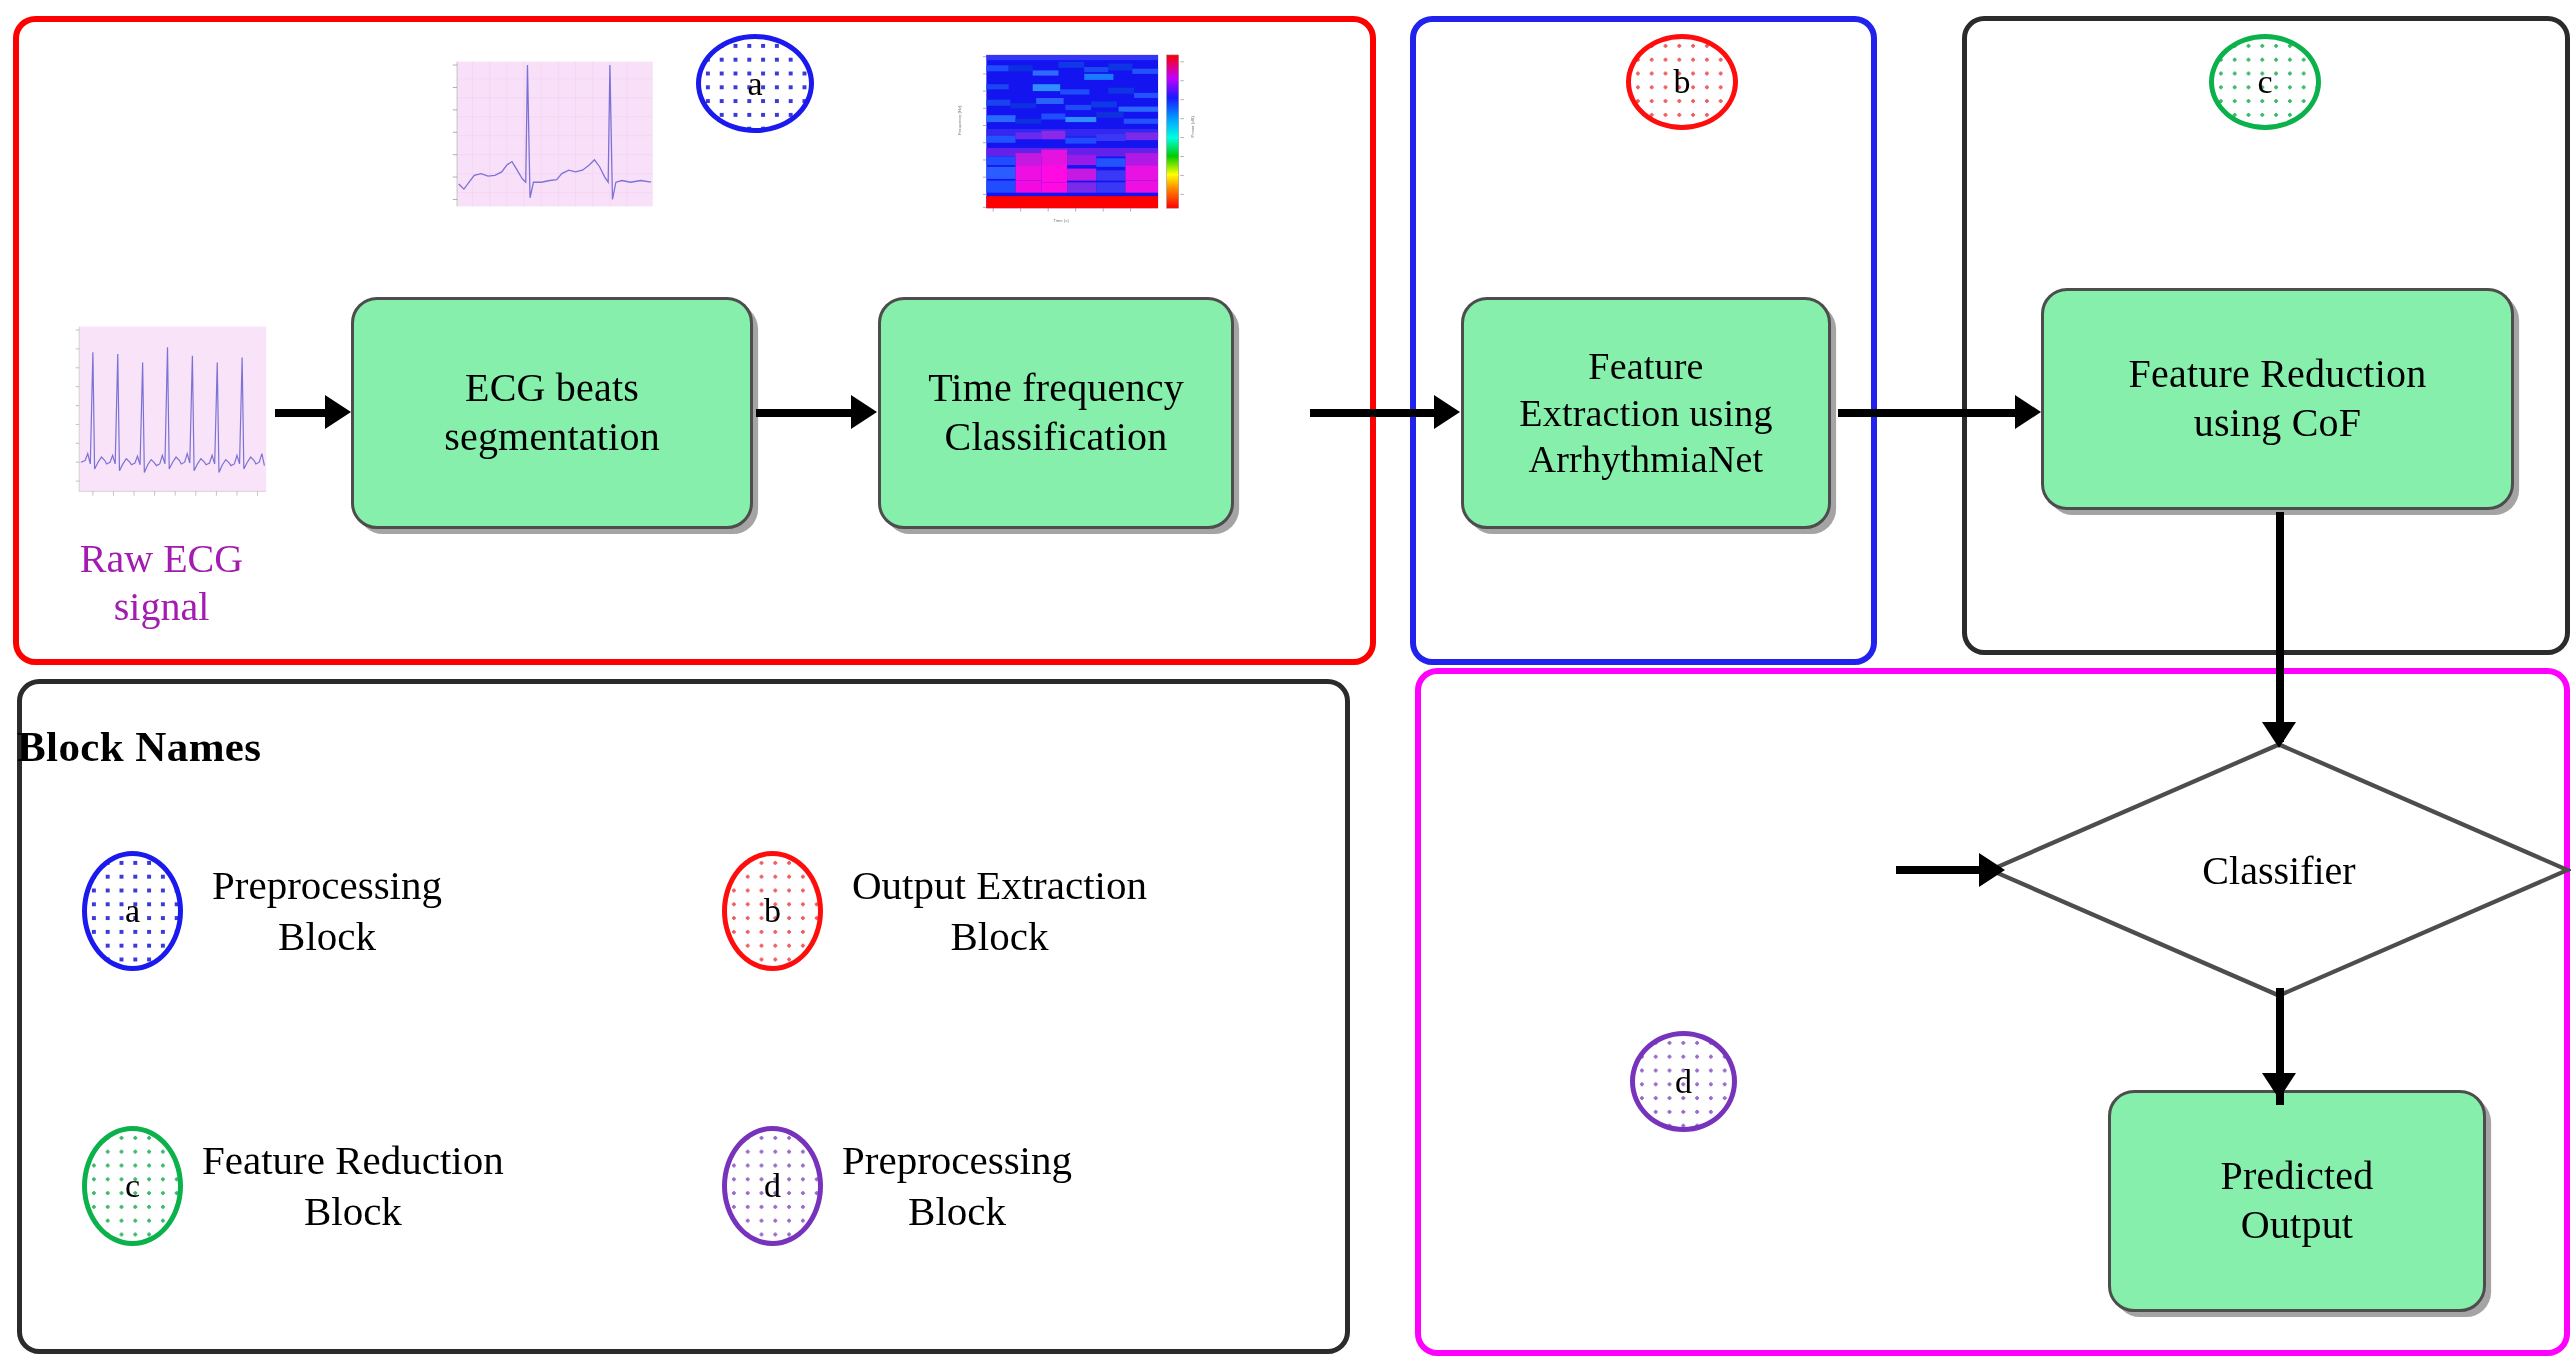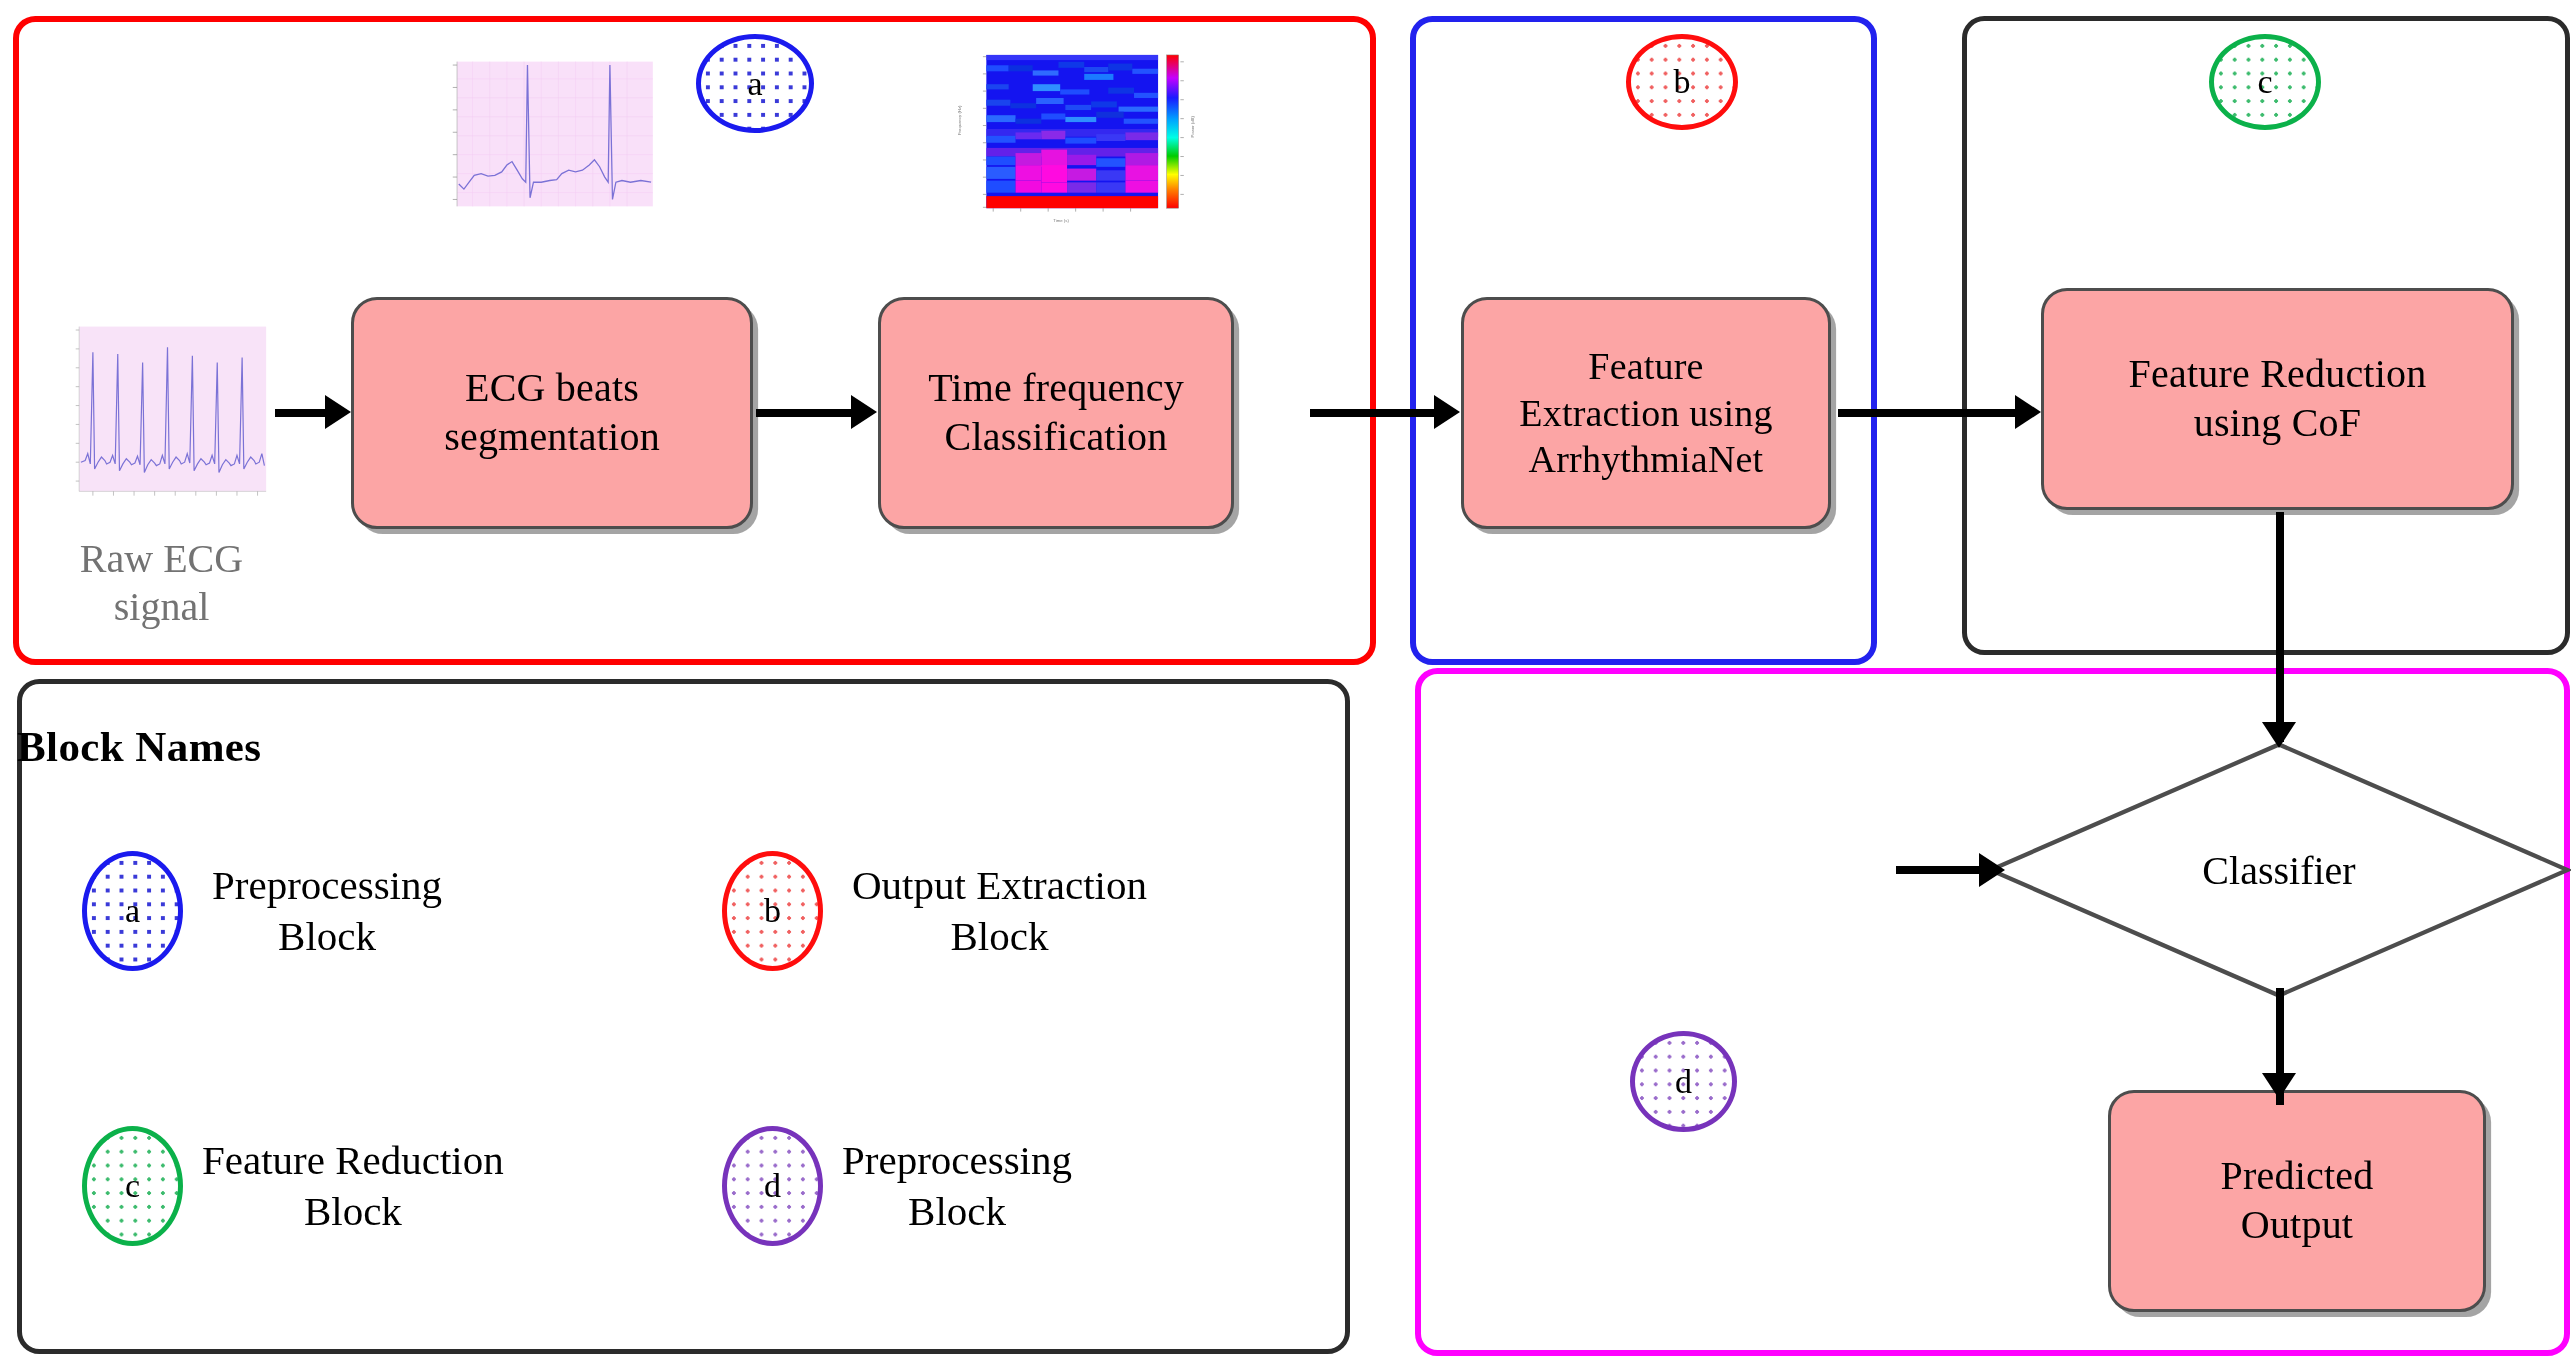--- a/index.html
+++ b/index.html
@@ -14,21 +14,21 @@
   .group{position:absolute;border-style:solid;border-radius:22.3px;background:transparent;box-sizing:border-box;}
   #grp-preprocess{left:13px;  top:15.5px;  width:1363px; height:649px; border-width:6px; border-color:#ff0000;}
   #grp-featext  {left:1410px; top:15.5px;  width:467px;  height:649px; border-width:6px; border-color:#2222ee;}
   #grp-featred  {left:1962px; top:15.5px;  width:608px;  height:639px; border-width:5.2px; border-color:#2b2b2b;}
   #grp-legend   {left:17px;   top:679px; width:1333px; height:675px; border-width:5.2px; border-color:#2b2b2b;}
   #grp-classify {left:1415px; top:668px; width:1155px; height:688px; border-width:6px; border-color:#ff00ff;}
 
   
   .pbox{
     position:absolute;box-sizing:border-box;
-    background:#fca5a5;
+    background:#86efac;
     border:3.4px solid #4d4d4d;
     border-radius:26px;
     box-shadow:6px 6px 0 -0.9px rgba(90,90,90,0.55);
     display:flex;align-items:center;justify-content:center;text-align:center;
     color:#000;font-size:40px;line-height:1.22;letter-spacing:0.2px;
     padding:5.2px 12px;
   }
   .pbox span{display:block;}
 
   #box-seg      {left:351px;  top:297px;  width:402px; height:232px;}
@@ -92,21 +92,21 @@
   .legend-item .badge{position:relative;left:auto;top:auto;width:101px;height:120px;flex:0 0 auto;}
   .legend-item .ltext{margin-left:29px;font-size:41px;line-height:1.25;color:#000;text-align:center;}
   #leg-a{left:82px;  top:851px;}
   #leg-b{left:722px; top:851px;}
   #leg-c{left:82px;  top:1126px;}
   #leg-d{left:722px; top:1126px;}
   #leg-c .ltext, #leg-d .ltext{margin-left:19px;}
 
   .raw-label{
     position:absolute;left:24px;top:535px;width:275px;text-align:center;
-    font-size:40px;line-height:1.2;color:#737373;
+    font-size:40px;line-height:1.2;color:#a21caf;
   }
 </style>
 </head>
 <body>
 
 <div class="stage">
 
   <div class="group" id="grp-preprocess"></div>
   <div class="group" id="grp-featext"></div>
   <div class="group" id="grp-featred"></div>

